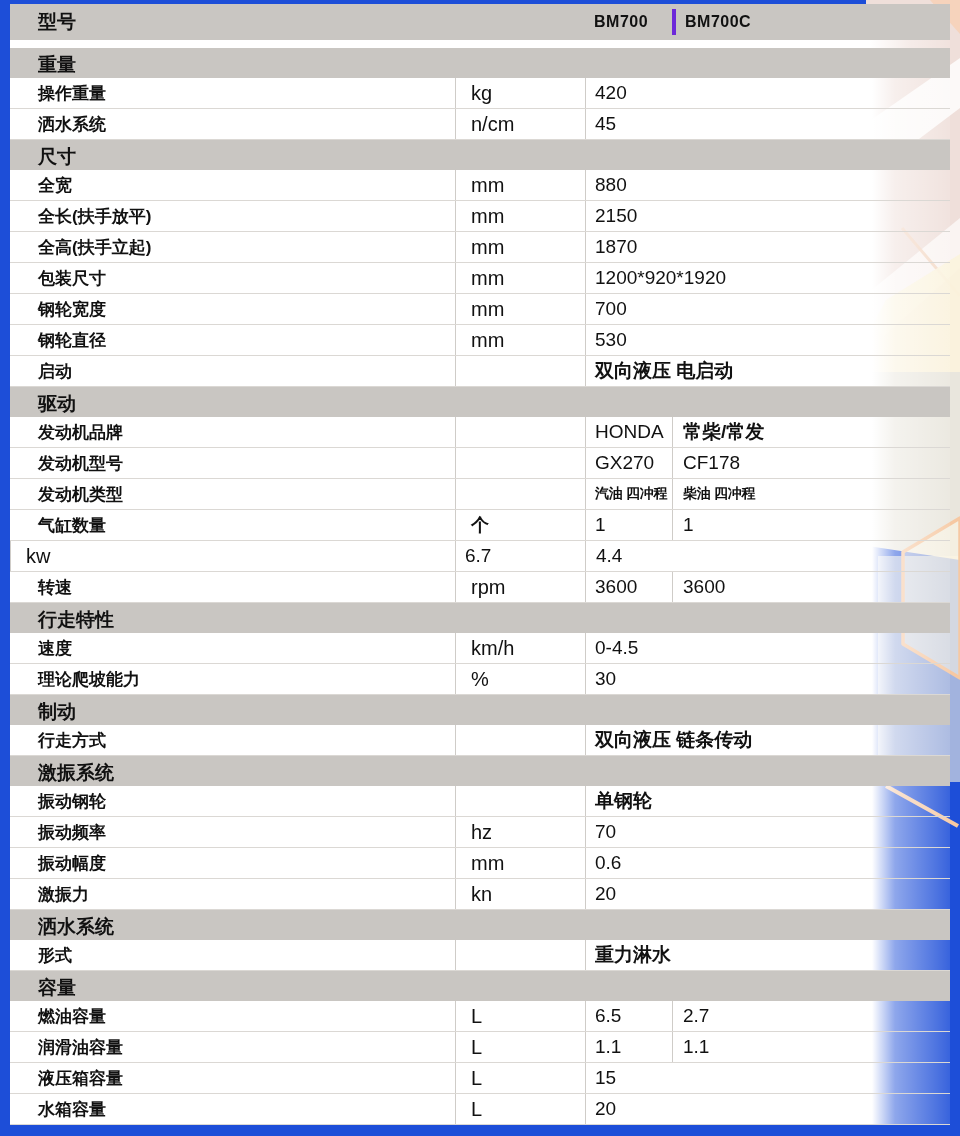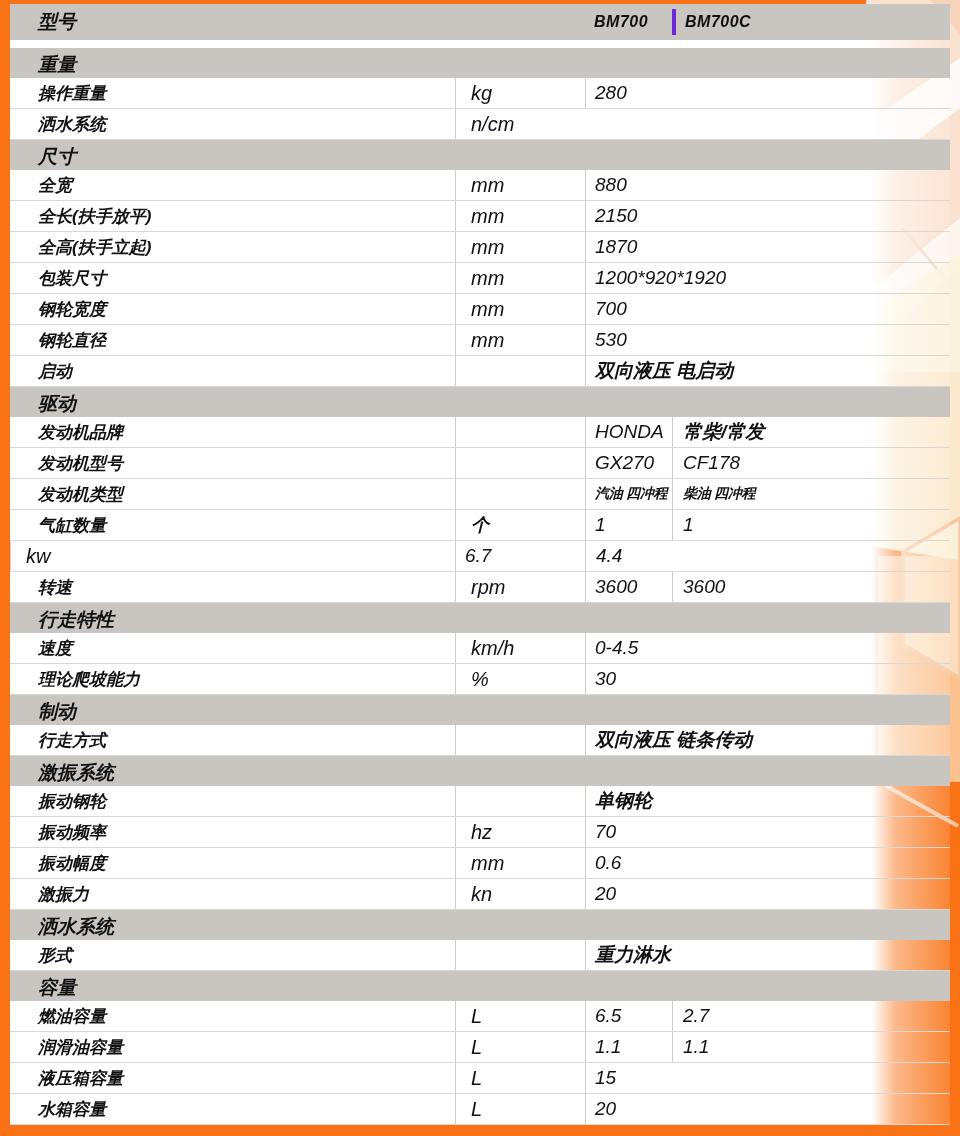--- a/index.html
+++ b/index.html
@@ -6,21 +6,21 @@
     --section-bar:#c9c6c2;
     --row-line:#dbd8d4;
     --divider:#cfccc8;
     --text:#111111;
     --peach:#fbe7da;
     --cream:#fbf3dd;
     --hex-outline:#f6c8a2;
   }
   html,body{margin:0;padding:0;}
   body{font-family:"Liberation Sans","DejaVu Sans",sans-serif;color:var(--text);}
-  .page{position:relative;width:960px;height:1136px;background:#f97316;overflow:hidden;font-style:italic;}
+  .page{position:relative;width:960px;height:1136px;background:#1d4ed8;overflow:hidden;}
   .bg-decor{position:absolute;left:0;top:0;width:960px;height:1136px;pointer-events:none;}
   .spec-table{position:absolute;left:10px;top:4px;width:940px;}
 
   .model-row{
     height:36px;background:var(--section-bar);
     display:grid;grid-template-columns:445px 130px 87px 1fr;align-items:center;
   }
   .model-label{padding-left:28px;font-weight:bold;font-size:19px;}
   .model-name{font-weight:bold;font-size:16px;letter-spacing:.5px;padding-left:9px;}
   .model-name.second{border-left:4px solid #6d28d9;height:26px;line-height:26px;}
@@ -76,25 +76,26 @@
 
     <div class="gap-row"></div>
 
     <div id="table-body">
         <div class="section-bar">
           <div class="section-title">重量</div>
         </div>
         <div class="data-row">
           <div class="cell label-cell">操作重量</div>
           <div class="cell unit-cell">kg</div>
-          <div class="cell value-cell span2">280</div>
+          <div class="cell value-cell span2">420</div>
         </div>
         <div class="data-row">
           <div class="cell label-cell">洒水系统</div>
           <div class="cell unit-cell">n/cm</div>
+          <div class="cell value-cell span2">45</div>
         </div>
         <div class="section-bar">
           <div class="section-title">尺寸</div>
         </div>
         <div class="data-row">
           <div class="cell label-cell">全宽</div>
           <div class="cell unit-cell">mm</div>
           <div class="cell value-cell span2">880</div>
         </div>
         <div class="data-row">

